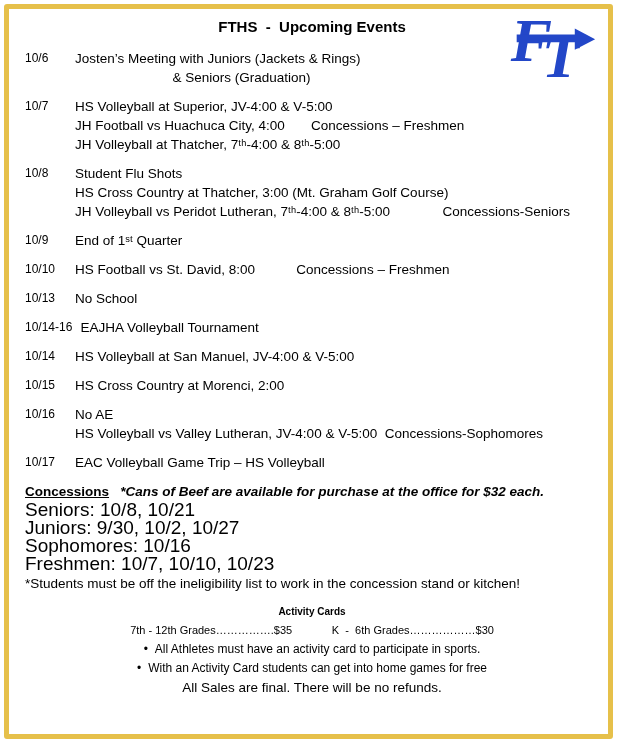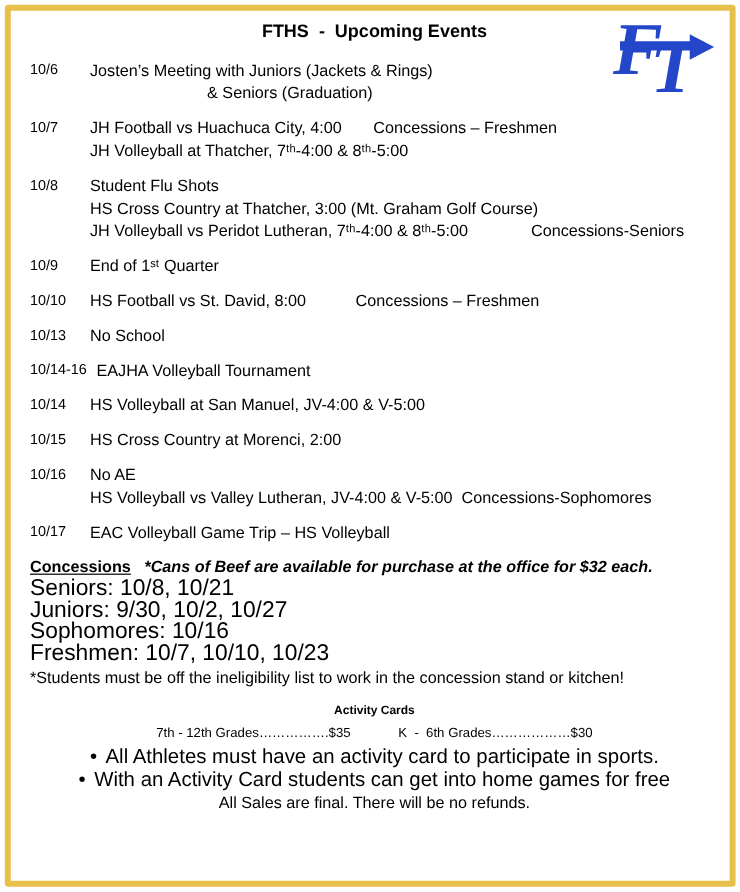--- a/index.html
+++ b/index.html
@@ -58,21 +58,21 @@
   }
   .concessions { margin-top: 6px; }
   .c-head { font-size: 13.5px; line-height: 19px; white-space: pre; }
   .c-title { font-weight: bold; text-decoration: underline; }
   .c-note { font-weight: bold; font-style: italic; }
   .c-row { font-size: 19px; line-height: 18px; white-space: pre; }
   .c-warning { font-size: 13.5px; line-height: 19px; font-weight: normal; margin-top: 1px; white-space: pre; }
   .activity { margin-top: 9px; text-align: center; }
   .a-title { font-size: 10px; font-weight: bold; line-height: 19px; }
   .a-price { font-size: 11px; line-height: 19px; white-space: pre; }
-  .a-line { font-size: 17px; line-height: 19px; white-space: pre; }
+  .a-line { font-size: 12px; line-height: 19px; white-space: pre; }
   .a-line .bullet { margin-right: 7px; }
   .a-footer { font-size: 13.5px; line-height: 19px; white-space: pre; }
 </style>
 </head>
 <body>
 
 <div class="page">
   <div class="frame"></div>
 
   <div class="logo">
@@ -94,20 +94,21 @@
         <div class="date">10/6</div>
         <div class="lines">
           <div class="line">Josten’s Meeting with Juniors (Jackets &amp; Rings)</div>
           <div class="line">                          &amp; Seniors (Graduation)</div>
         </div>
       </div>
 
       <div class="event">
         <div class="date">10/7</div>
         <div class="lines">
+          <div class="line">HS Volleyball at Superior, JV-4:00 &amp; V-5:00</div>
           <div class="line">JH Football vs Huachuca City, 4:00       Concessions – Freshmen</div>
           <div class="line">JH Volleyball at Thatcher, 7ᵗʰ-4:00 &amp; 8ᵗʰ-5:00</div>
         </div>
       </div>
 
       <div class="event">
         <div class="date">10/8</div>
         <div class="lines">
           <div class="line">Student Flu Shots</div>
           <div class="line">HS Cross Country at Thatcher, 3:00 (Mt. Graham Golf Course)</div>

